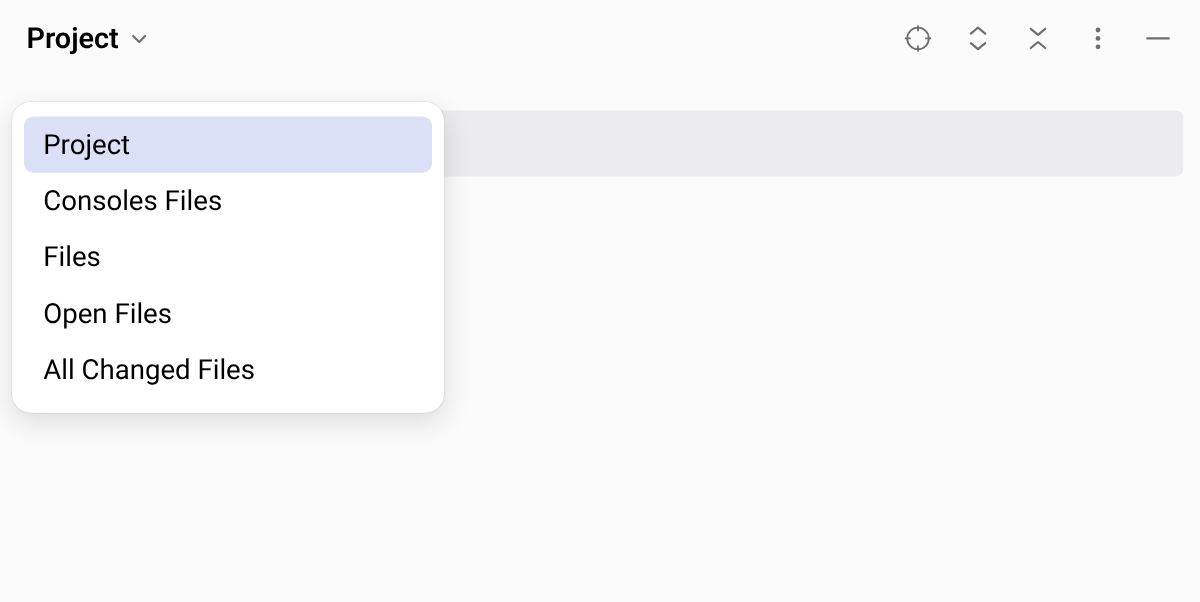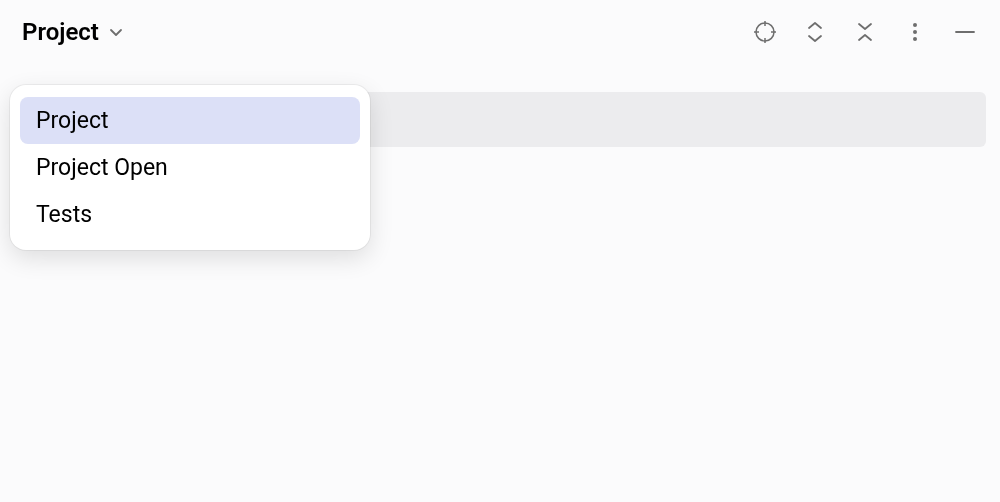--- a/index.html
+++ b/index.html
@@ -145,15 +145,17 @@
   <div class="path-row">
     <span>mith/PhpstormProjects/demo</span>
   </div>
   <div class="secondary-row">
     <span>les</span>
   </div>
 </div>
 
 <div class="dropdown" id="dropdown-container">
 <div class="dropdown-item selected"><span>Project</span></div>
-    <div class="dropdown-item"><span>Project Open</span></div>
-    <div class="dropdown-item"><span>Tests</span></div>
+    <div class="dropdown-item"><span>Consoles Files</span></div>
+    <div class="dropdown-item"><span>Files</span></div>
+    <div class="dropdown-item"><span>Open Files</span></div>
+    <div class="dropdown-item"><span>All Changed Files</span></div>
   </div>
 
 </body></html>

